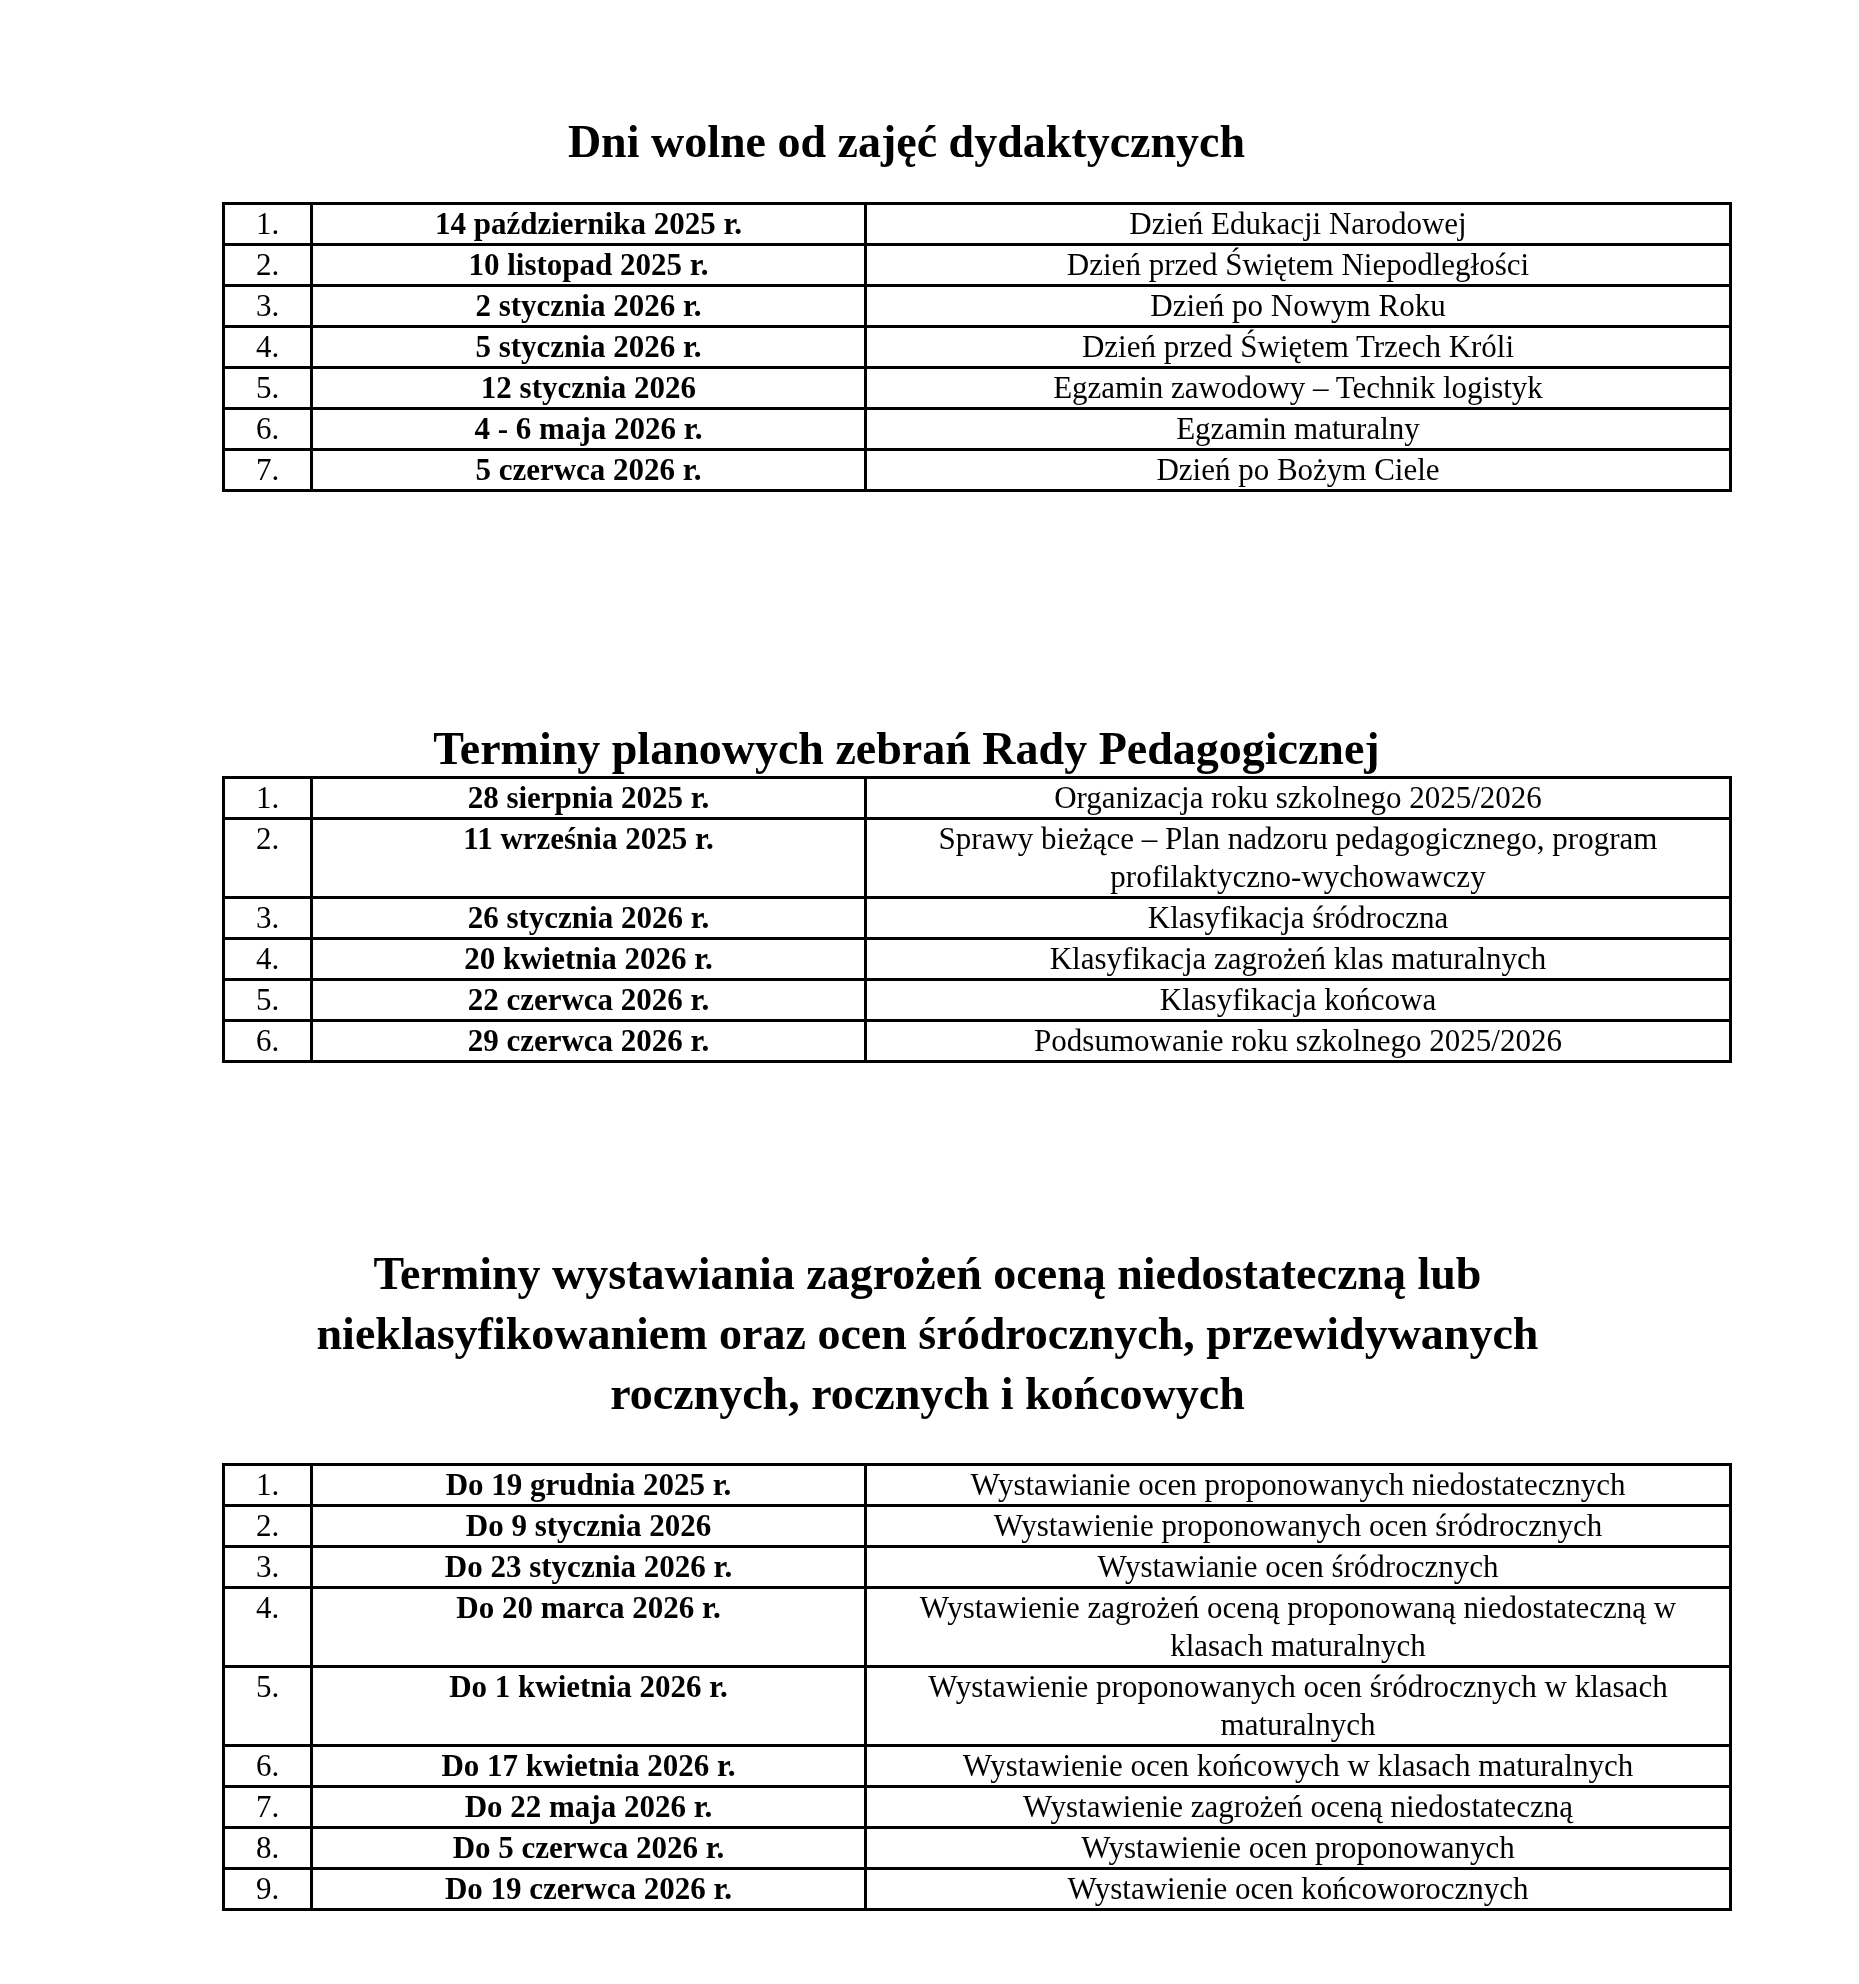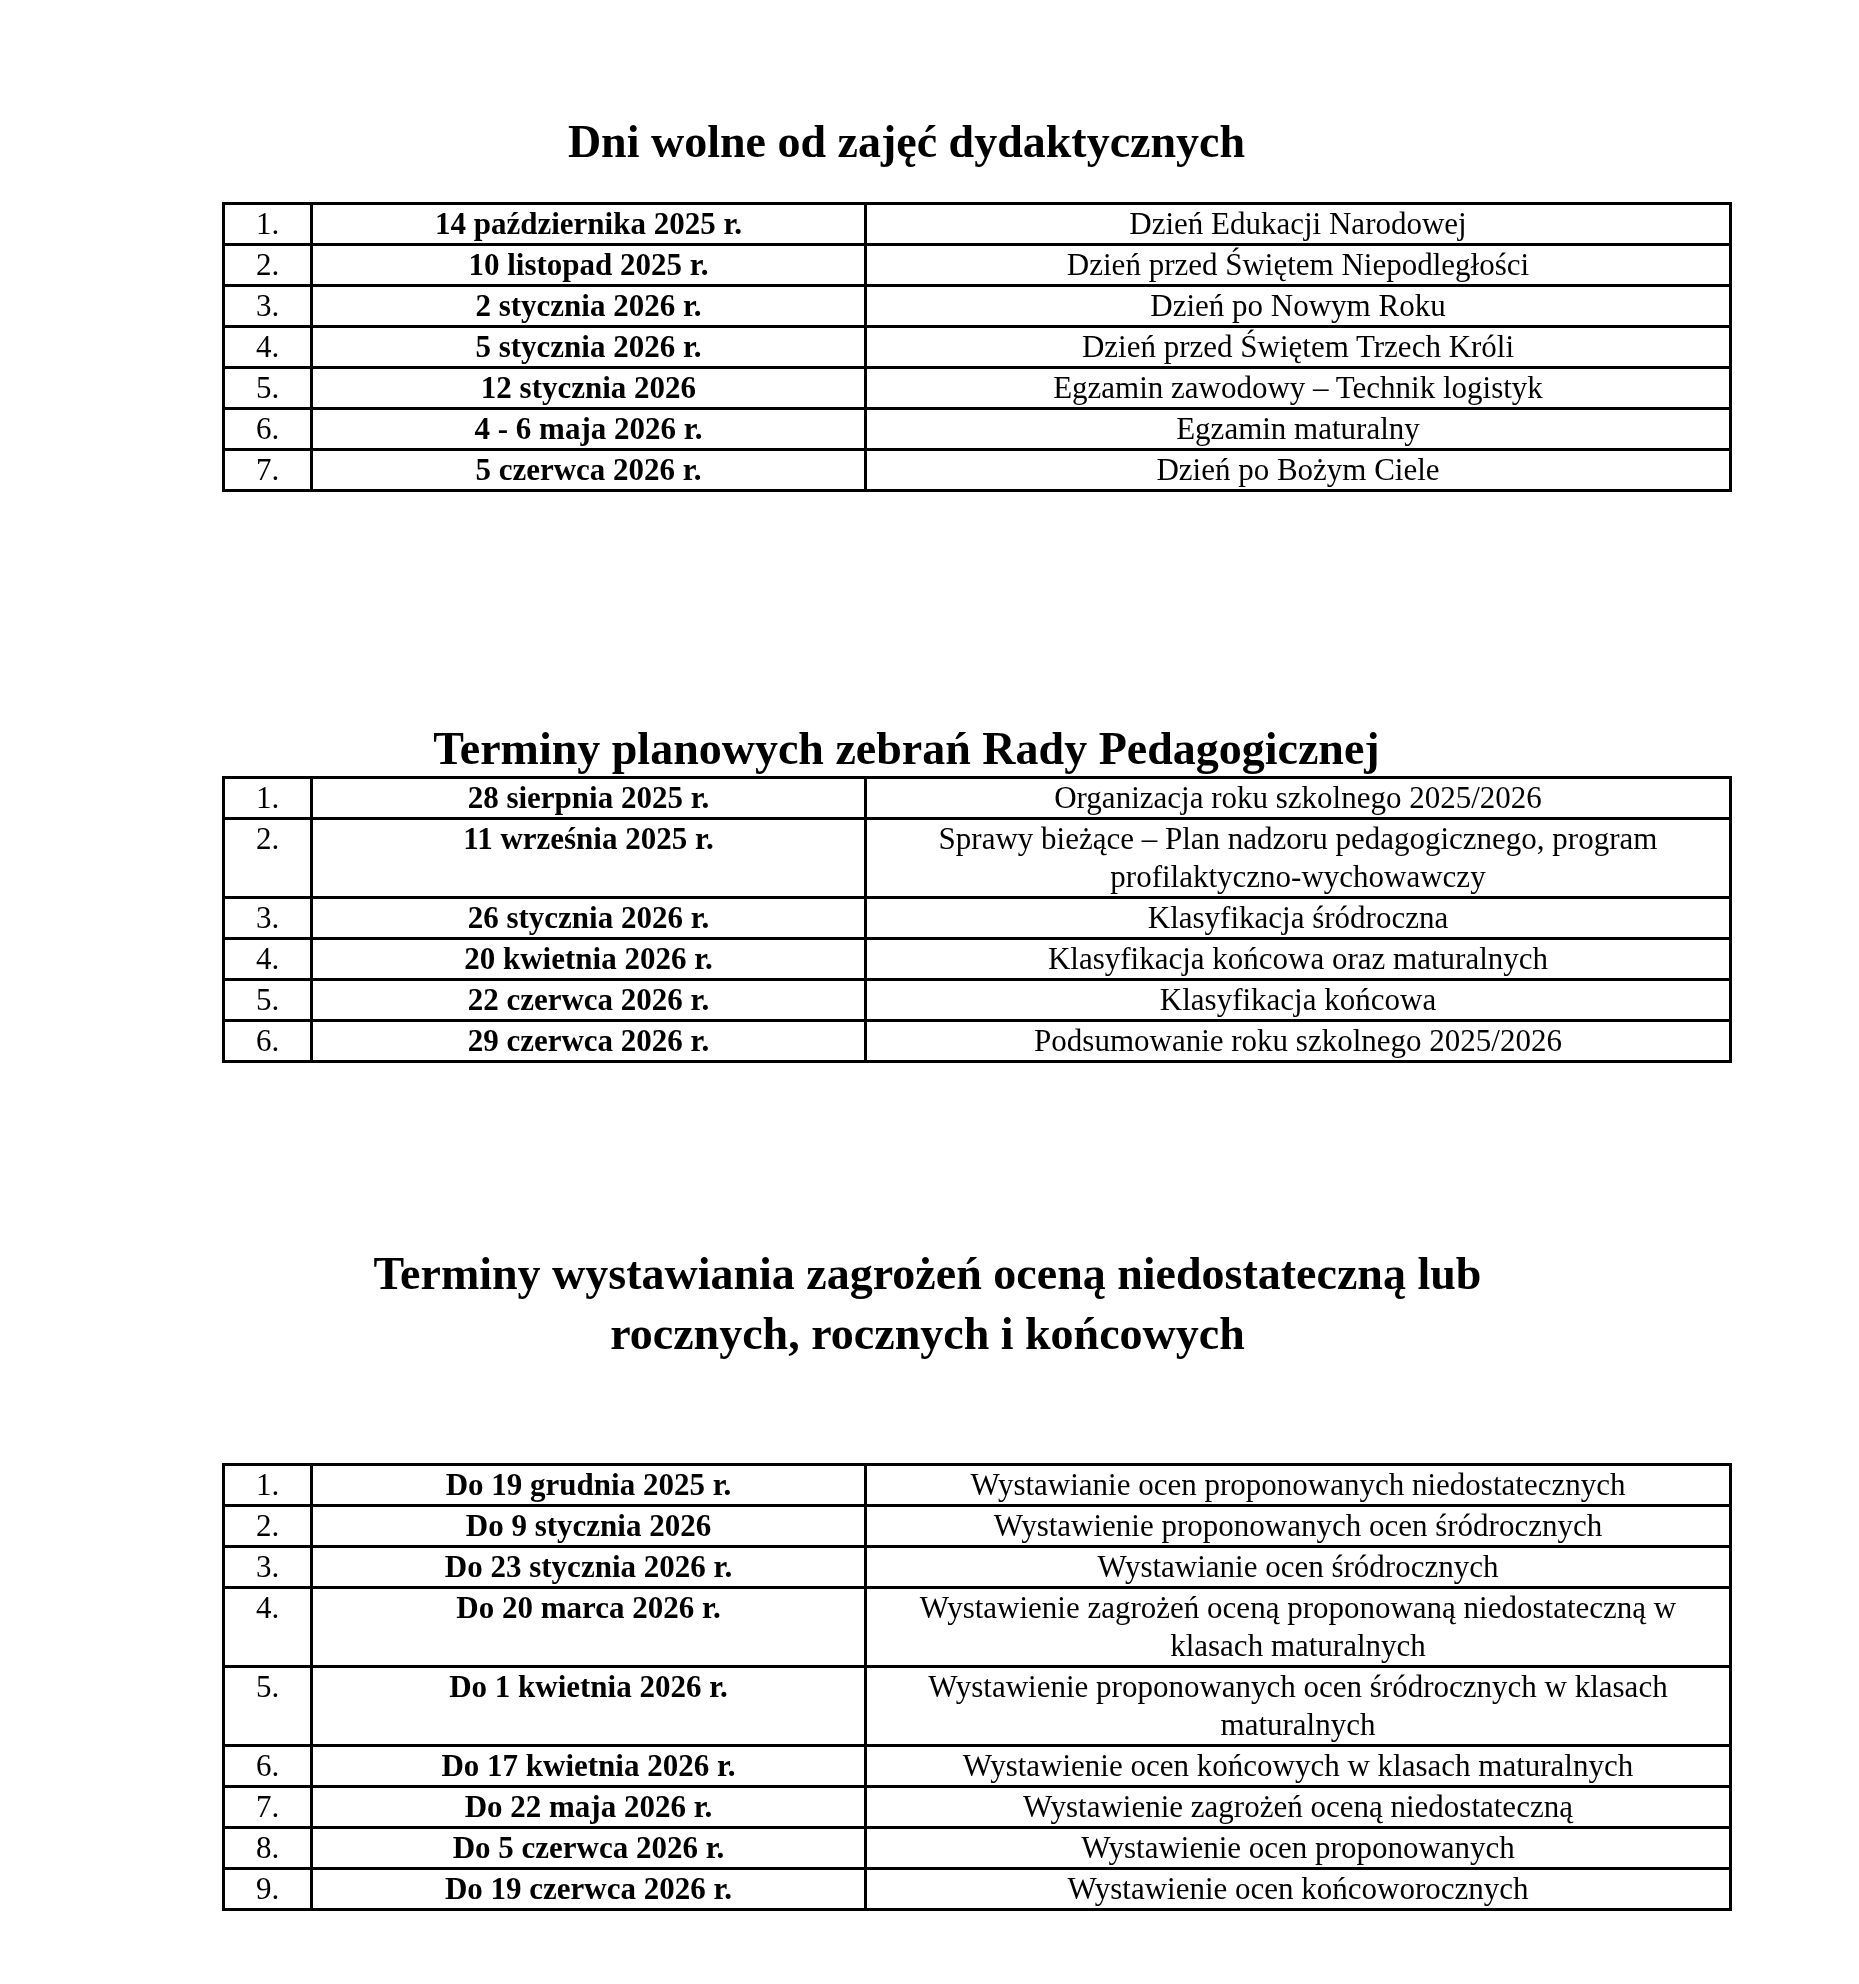--- a/index.html
+++ b/index.html
@@ -130,37 +130,38 @@
       <td class="desc">Sprawy bieżące – Plan nadzoru pedagogicznego, program profilaktyczno-wychowawczy</td>
     </tr>
     <tr>
       <td class="num">3.</td>
       <td class="date">26 stycznia 2026 r.</td>
       <td class="desc">Klasyfikacja śródroczna</td>
     </tr>
     <tr>
       <td class="num">4.</td>
       <td class="date">20 kwietnia 2026 r.</td>
-      <td class="desc">Klasyfikacja końcowa oraz maturalnych</td>
+      <td class="desc">Klasyfikacja zagrożeń klas maturalnych</td>
     </tr>
     <tr>
       <td class="num">5.</td>
       <td class="date">22 czerwca 2026 r.</td>
       <td class="desc">Klasyfikacja końcowa</td>
     </tr>
     <tr>
       <td class="num">6.</td>
       <td class="date">29 czerwca 2026 r.</td>
       <td class="desc">Podsumowanie roku szkolnego 2025/2026</td>
     </tr>
   </tbody>
 </table>
 
 <div id="title-3" class="section-title">
   <div>Terminy wystawiania zagrożeń oceną niedostateczną lub</div>
+  <div>nieklasyfikowaniem oraz ocen śródrocznych, przewidywanych</div>
   <div>rocznych, rocznych i końcowych</div>
 </div>
 <table id="table-3" class="sched">
   <colgroup>
       <col class="c-num">
       <col class="c-date">
       <col class="c-desc">
     </colgroup>
   <tbody>
     <tr>

